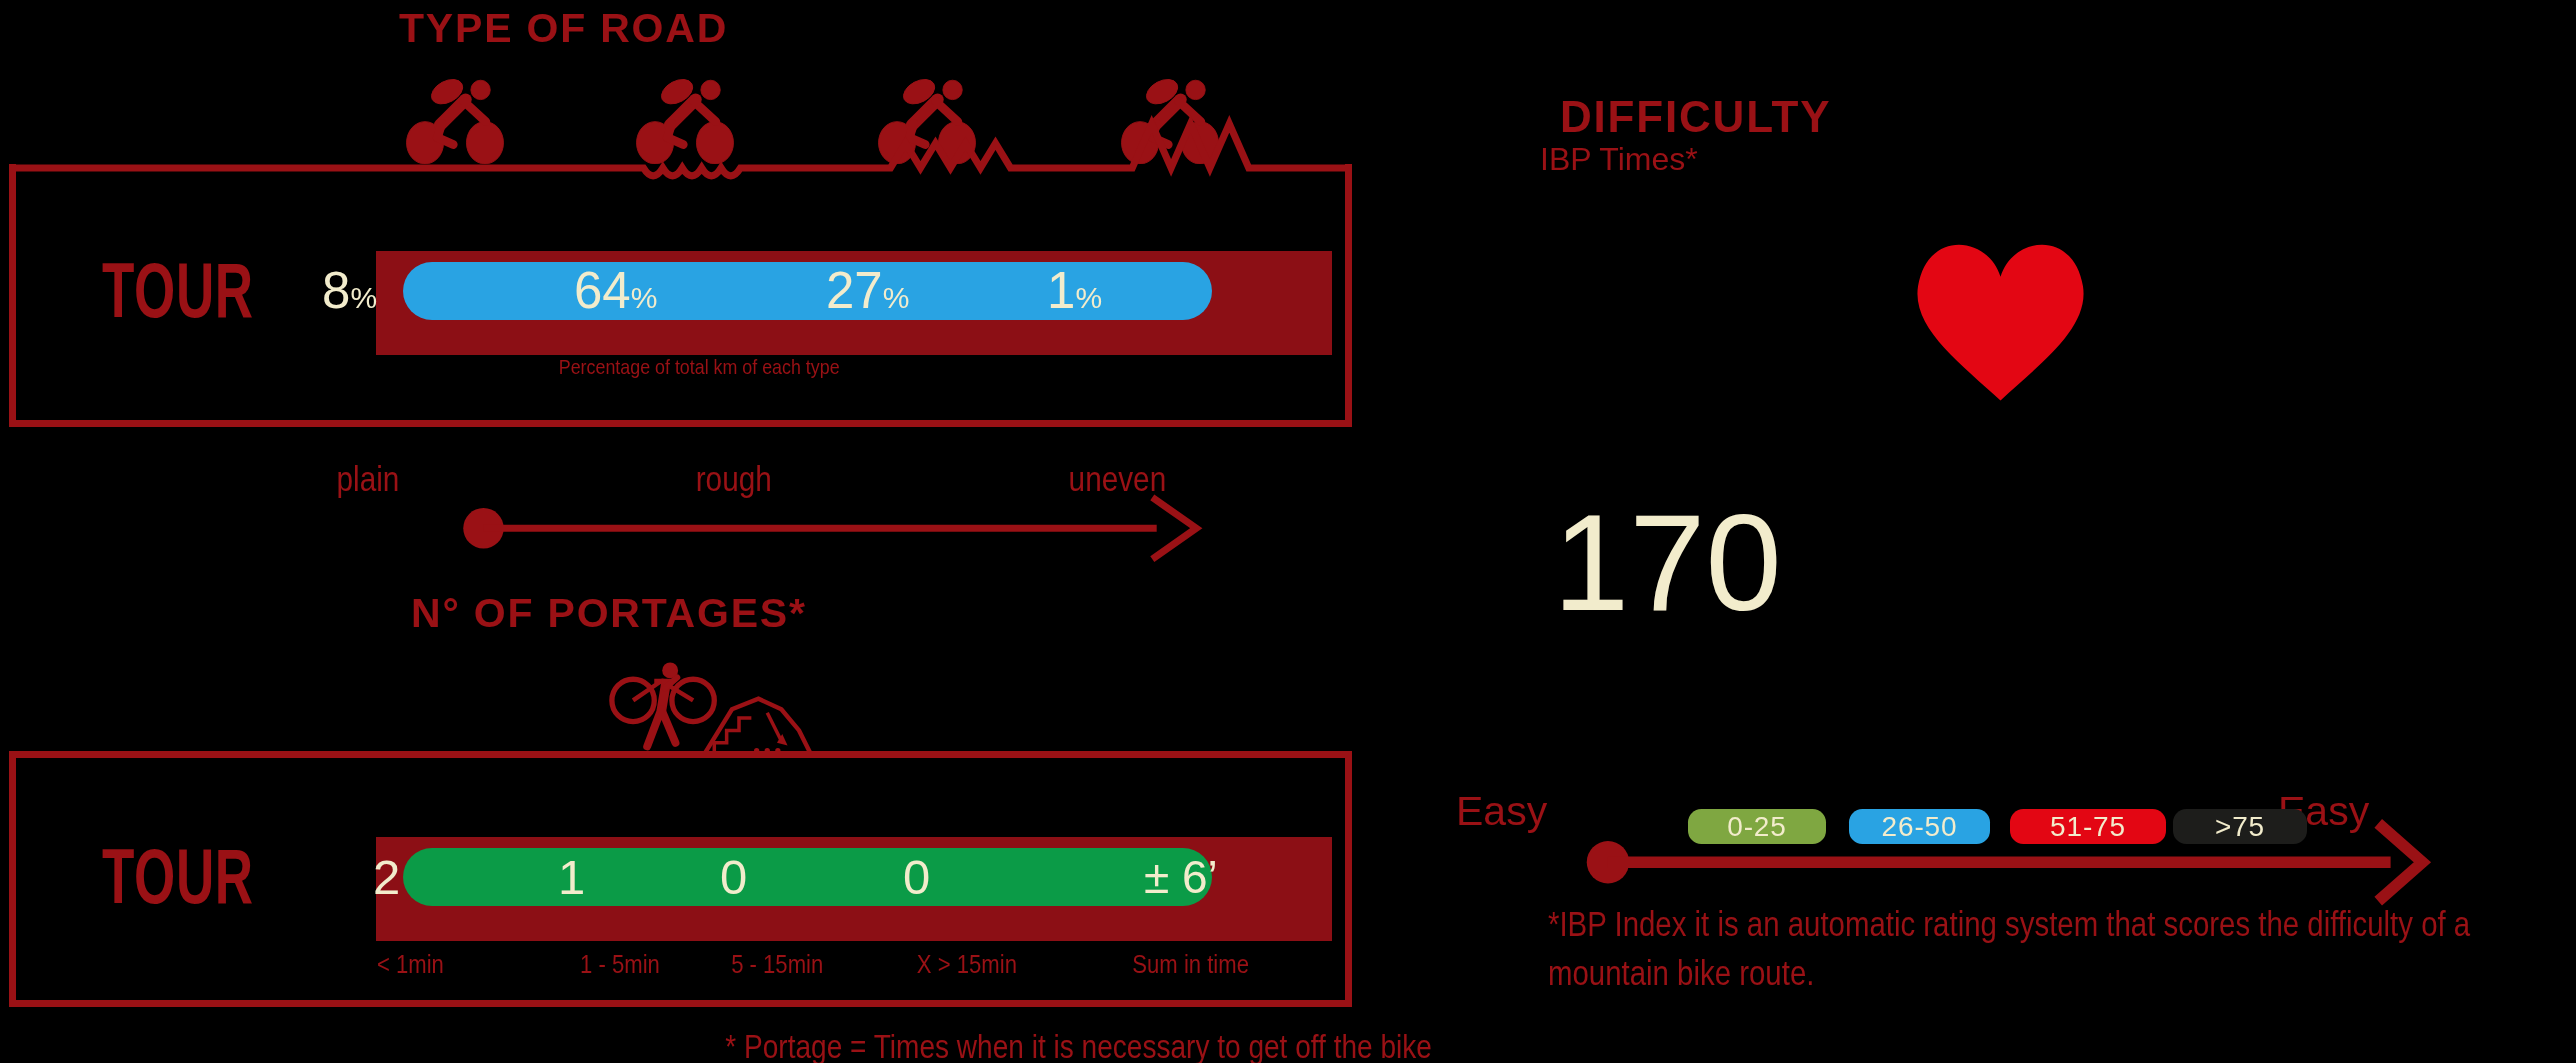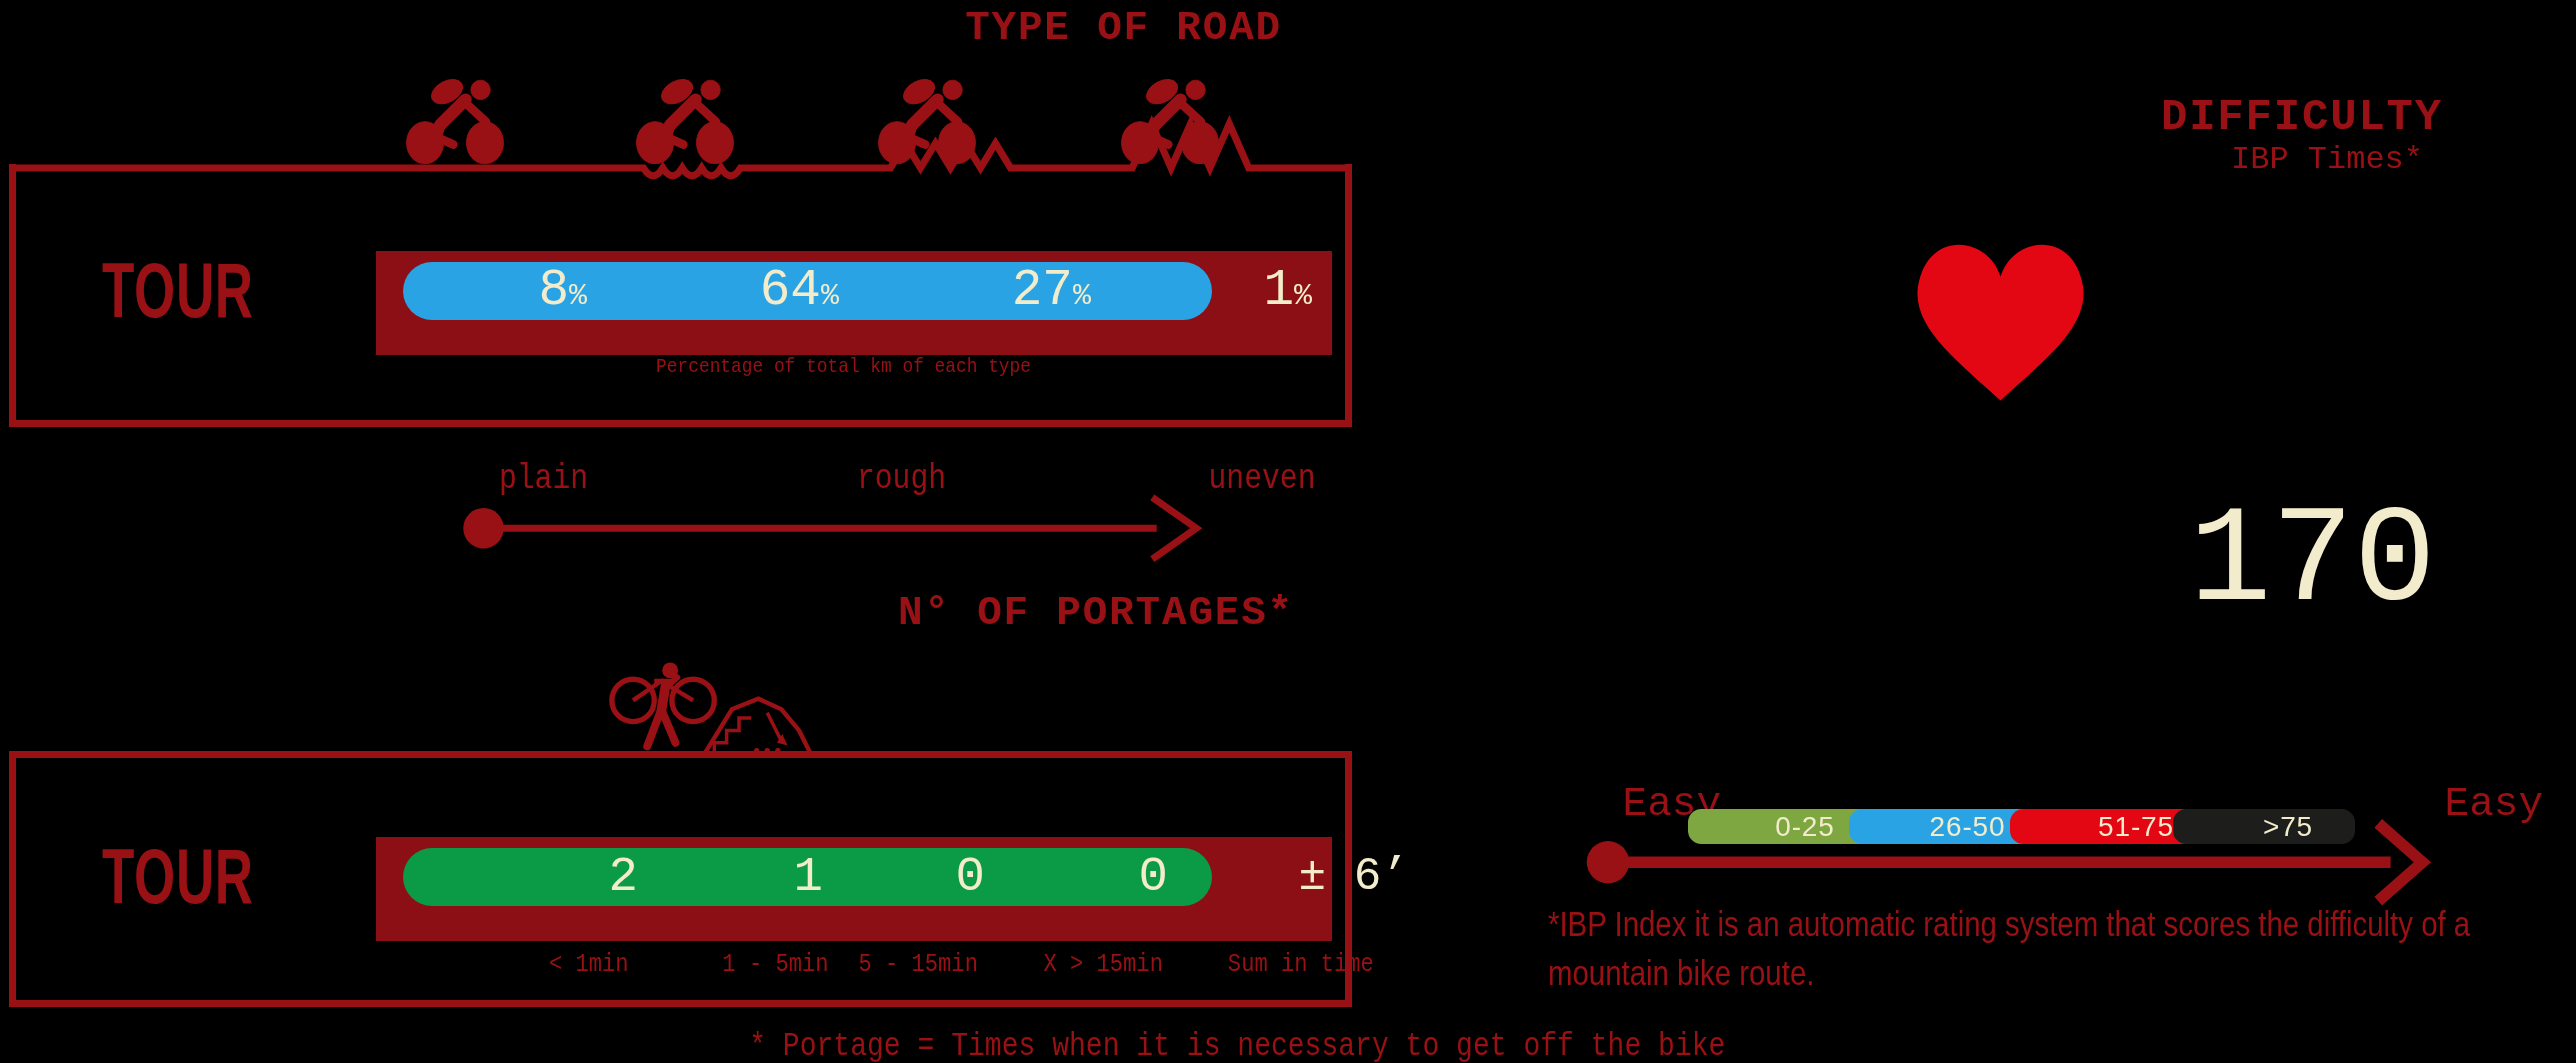--- a/index.html
+++ b/index.html
@@ -11,43 +11,43 @@
     --bred:#E30613;
     --pillblack:#1D1D1B;
     --cream:#F2ECCC;
   }
   html,body{margin:0;padding:0;background:#000;}
   .stage{
     position:relative;width:2576px;height:1064px;background:#000;overflow:hidden;
     font-family:"Liberation Sans", sans-serif;color:var(--dkred);
   }
   .abs{position:absolute;}
-  .ctr{text-align:right;font-family:Liberation Mono, monospace;}
+  .ctr{text-align:left;}
   .cond{display:inline-block;transform:scaleX(0.85);transform-origin:center;}
   .cond-l{display:inline-block;transform:scaleX(0.84);transform-origin:left center;}
   .title{font-weight:bold;letter-spacing:1.8px;font-size:41px;color:var(--dkred);white-space:nowrap;}
   .tour{font-weight:bold;font-size:78px;line-height:78px;letter-spacing:0.9px;
         transform:scaleX(0.68);transform-origin:left center;color:var(--dkred);white-space:nowrap;}
   .panel{border:7px solid var(--dkred);box-sizing:border-box;background:transparent;}
   .panel-no-top{border-top:none;}
   .track{background:var(--maroon);}
   .bar{border-radius:29px;}
   .bar-blue{background:var(--blue);}
   .bar-green{background:var(--green);}
   .val{color:var(--cream);font-size:51px;line-height:58px;white-space:nowrap;}
   .val .unit{font-size:30px;}
   .count{color:var(--cream);font-size:49px;line-height:58px;}
   .sum{color:var(--cream);font-size:46px;line-height:58px;white-space:nowrap;}
   .cap{font-size:21px;white-space:nowrap;color:var(--dkred);}
   .axis-lab{font-size:35px;color:var(--dkred);white-space:nowrap;}
   .tlab{font-size:26px;color:var(--dkred);white-space:nowrap;}
   .note{font-size:33px;color:var(--dkred);white-space:nowrap;}
   .pill{position:absolute;top:809px;height:35px;border-radius:13.3px;color:var(--cream);
-        font-size:28px;line-height:35px;text-align:center;letter-spacing:0.9px;padding-left:48px;}
-  .easyhard{font-size:41px;color:var(--dkred);white-space:nowrap;}
+        font-size:28px;line-height:35px;text-align:center;letter-spacing:0.9px;}
+  .easyhard{font-size:41px;color:var(--dkred);white-space:nowrap;margin-top:7px;}
   .ibpnote{font-size:35px;line-height:49px;color:var(--dkred);}
   svg{display:block;}
 </style>
 </head>
 <body>
 
 <div class="stage">
 
   <svg width="0" height="0" style="position:absolute">
     <defs>

